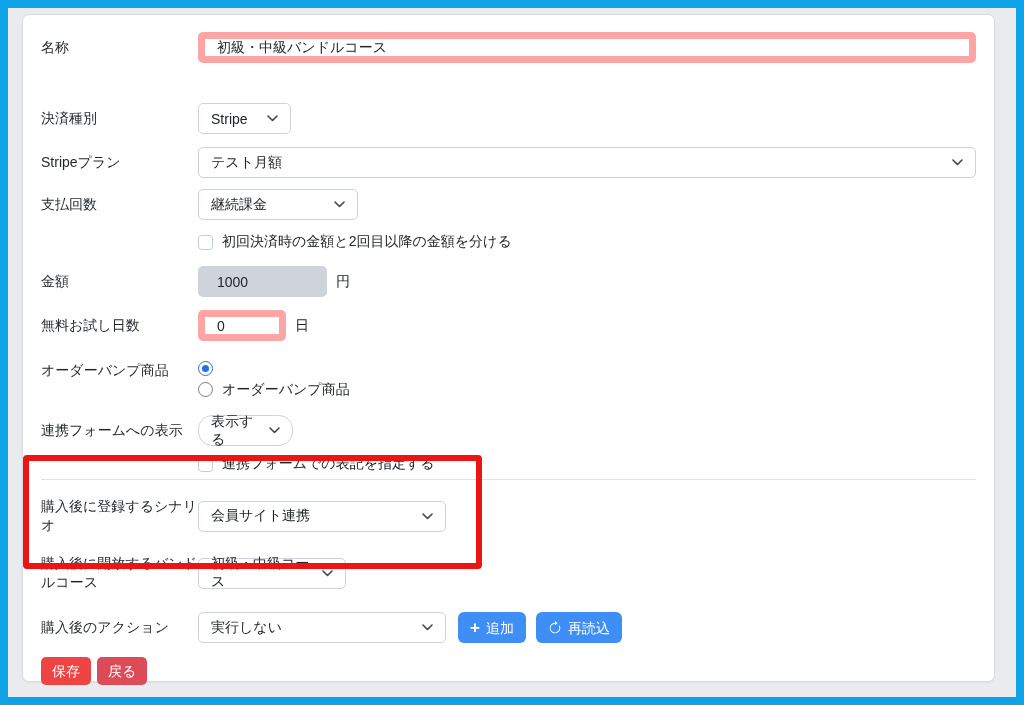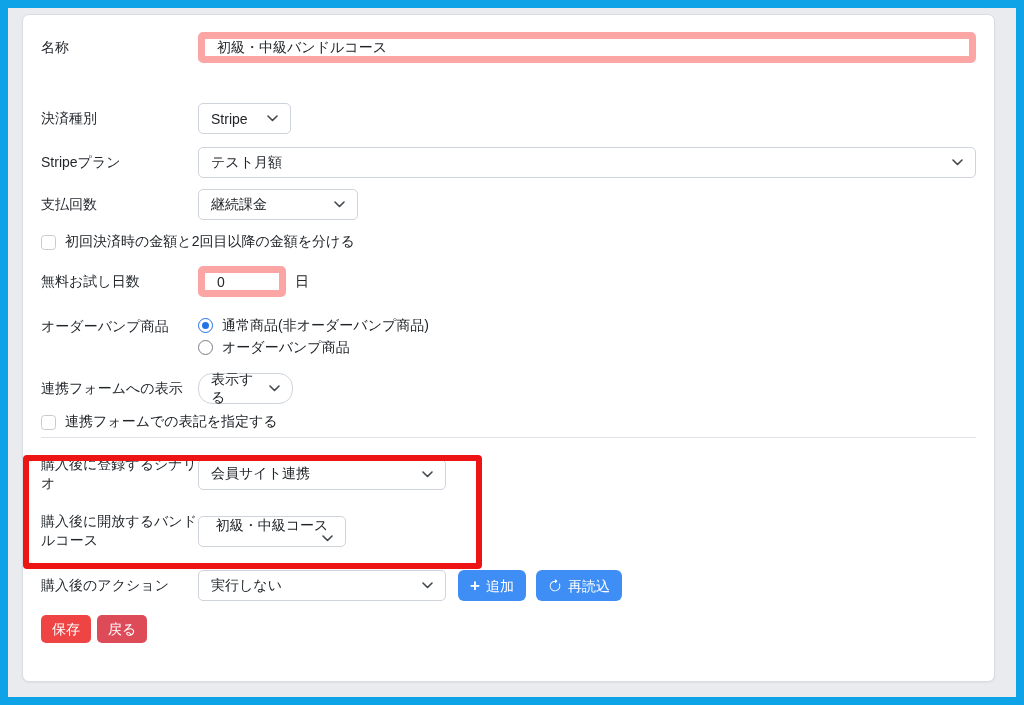--- a/index.html
+++ b/index.html
@@ -33,21 +33,21 @@
     padding: 17px 18px 20px 18px;
   }
   
   .row { display: flex; align-items: center; }
   .row .lbl {
     width: 157px;
     flex: 0 0 157px;
     color: #1f2429;
     line-height: 19px;
   }
-  .indent { }
+  .indent { margin-left: 157px; }
 
   
   .ti {
     height: 31px;
     border: 7px solid #fca5a5;
     border-radius: 5px;
     padding: 0 12px;
     font-size: 14px;
     font-family: inherit;
     color: #212529;
@@ -146,21 +146,21 @@
   .r-amount      { margin-bottom: 13px; }
   .r-amount .ti  { width: 129px; }
   .r-trial       { margin-bottom: 20px; }
   .r-trial .ti   { width: 88px; }
   .r-bump        { margin-bottom: 17px; align-items: flex-start; }
   .r-display     { margin-bottom: 9px; }
   .r-display .sel { width: 95px; border-radius: 14px; }
   .r-scenario    { margin-bottom: 19px; }
   .r-scenario .sel { width: 248px; }
   .r-bundle      { margin-bottom: 20px; }
-  .r-bundle .sel { width: 148px; flex-direction: column; }
+  .r-bundle .sel { width: 148px; }
   .r-action      { margin-bottom: 14px; }
   .r-action .sel { width: 248px; }
   .r-action .btns { display: flex; gap: 10px; margin-left: 12px; }
   .r-footer { display: flex; gap: 6px; }
 </style>
 </head>
 <body>
 
 <div class="page">
   <div class="page-inner">
@@ -205,33 +205,37 @@
               </svg>
           </span>
         </div>
       </div>
 
       <div class="cb-row indent r-split">
         <span class="cb"></span>
         <span>初回決済時の金額と2回目以降の金額を分ける</span>
       </div>
 
+      <div class="row r-amount">
+        <span class="lbl">金額</span>
+        <input class="ti disabled" type="text" disabled="" value="1000" style="">
+        <span class="unit">円</span>
+      </div>
 
       <div class="row r-trial">
         <span class="lbl">無料お試し日数</span>
         <input class="ti" type="text" value="0" style="">
         <span class="unit">日</span>
       </div>
 
       <div class="row r-bump">
         <span class="lbl">オーダーバンプ商品</span>
         <div class="radio-group">
           <div class="radio-opt">
             <span class="radio checked"></span>
-            <span>通常商品(非オーダーバンプ商品)</span>
           </div>
           <div class="radio-opt">
             <span class="radio"></span>
             <span>オーダーバンプ商品</span>
           </div>
         </div>
       </div>
 
       <div class="row r-display">
         <span class="lbl">連携フォームへの表示</span>

